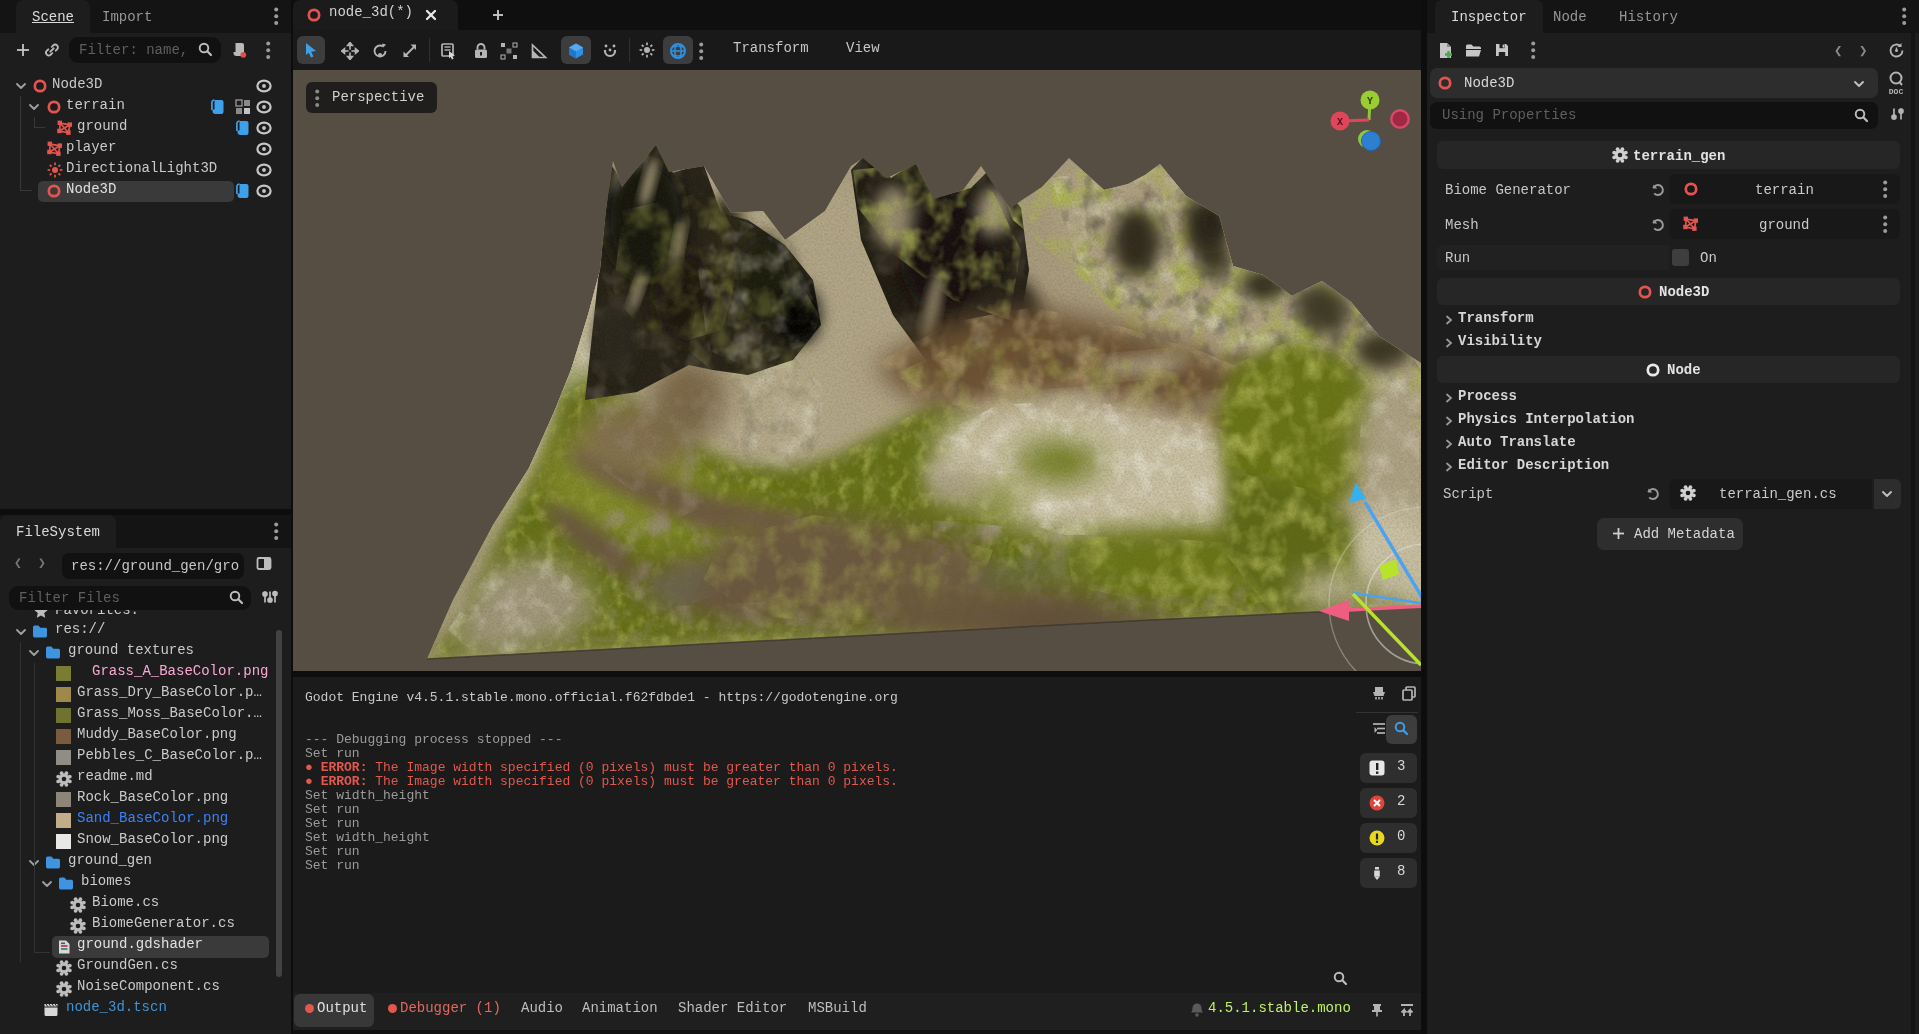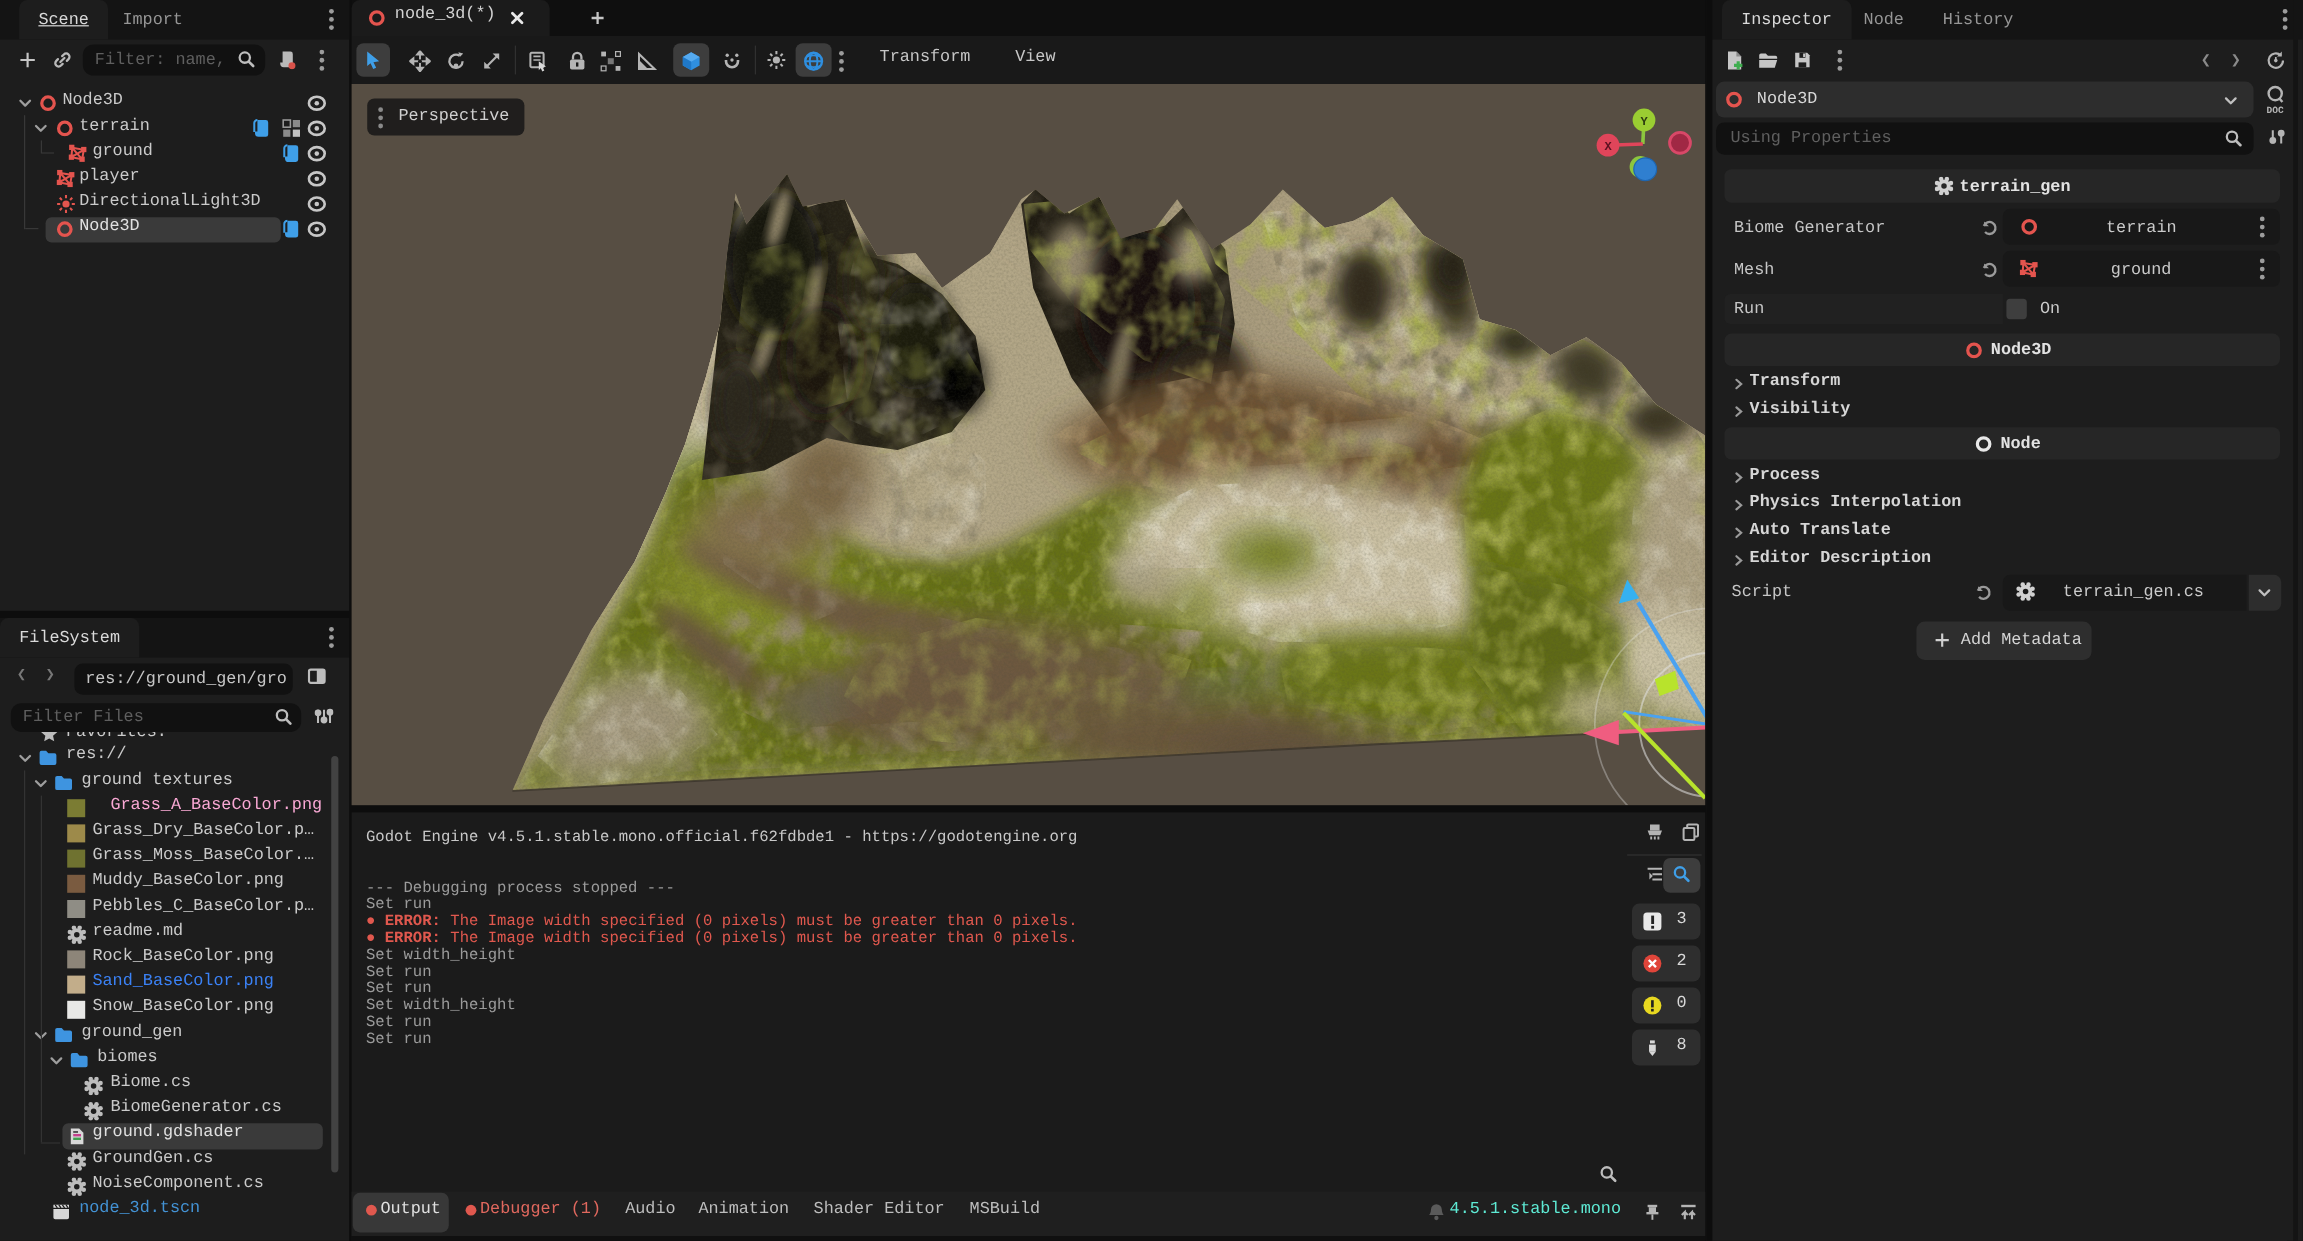--- a/index.html
+++ b/index.html
@@ -698,21 +698,21 @@
 <span style="position:absolute;left:95px;top:327px;width:9px;height:9px;border-radius:50%;background:#e0584e"></span>
 <div style="position:absolute;left:107px;top:323px;color:#e0685e;font-size:14px;font-weight:normal;white-space:pre;">Debugger (1)</div>
 <div style="position:absolute;left:228px;top:323px;color:#bdbdbd;font-size:14px;font-weight:normal;white-space:pre;">Audio</div>
 <div style="position:absolute;left:289px;top:323px;color:#bdbdbd;font-size:14px;font-weight:normal;white-space:pre;">Animation</div>
 <div style="position:absolute;left:385px;top:323px;color:#bdbdbd;font-size:14px;font-weight:normal;white-space:pre;">Shader Editor</div>
 <div style="position:absolute;left:515px;top:323px;color:#bdbdbd;font-size:14px;font-weight:normal;white-space:pre;">MSBuild</div>
 <svg width="16" height="16" viewBox="0 0 16 16" style="position:absolute;left:896px;top:325px">
       <path d="M8 1.5 a4.5 4.5 0 0 1 4.5 4.5 c0 3 1.5 4.5 1.5 4.5 h-12 c0 0 1.5-1.5 1.5-4.5 a4.5 4.5 0 0 1 4.5-4.5 z" fill="#5a5a5a"></path>
       <circle cx="8" cy="13" r="1.8" fill="#5a5a5a"></circle>
     </svg>
-<div style="position:absolute;left:915px;top:323px;color:#5eead4;font-size:14px;font-weight:normal;white-space:pre;">4.5.1.stable.mono</div>
+<div style="position:absolute;left:915px;top:323px;color:#bef264;font-size:14px;font-weight:normal;white-space:pre;">4.5.1.stable.mono</div>
 <svg width="16" height="16" viewBox="0 0 16 16" style="position:absolute;left:1076px;top:325px">
       <g fill="#b4b4b4">
         <rect x="4" y="2" width="8" height="2"></rect>
         <rect x="5" y="4" width="6" height="4"></rect>
         <rect x="3" y="8" width="10" height="2"></rect>
         <rect x="7.2" y="10" width="1.6" height="4.5"></rect>
       </g>
     </svg>
 <svg width="16" height="16" viewBox="0 0 16 16" style="position:absolute;left:1106px;top:325px">
       <g fill="#b4b4b4">

